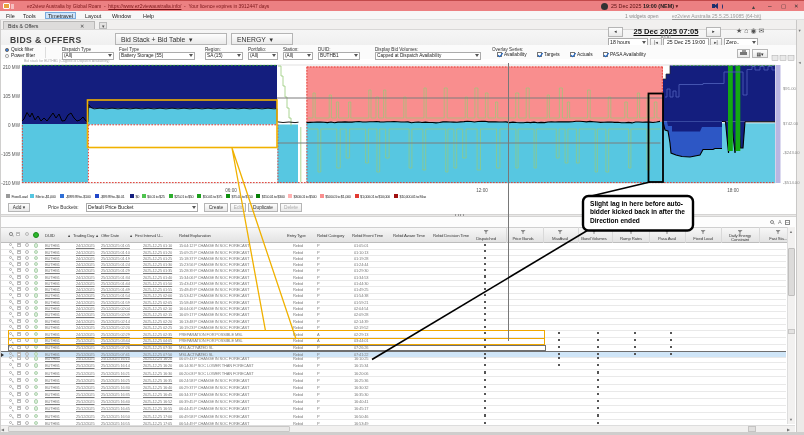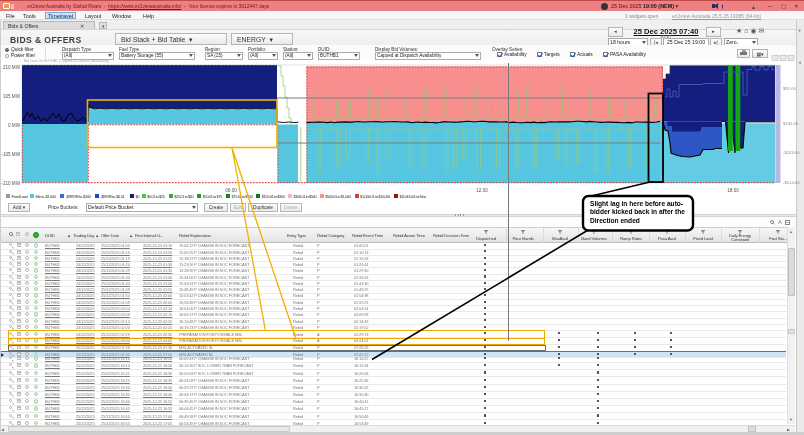--- a/index.html
+++ b/index.html
@@ -62,21 +62,21 @@
  </div>
  <div class="abs" style="left:99px;top:1.5px;width:8px;height:7px;background:#e3e2e1;border:1px solid #bbb;">
    <div class="abs" style="left:2px;top:0.2px;font-size:5px;color:#555;">▾</div>
  </div>
 </div>
 <div class="abs" style="left:0;top:29.5px;width:804px;height:29px;background:linear-gradient(#f6f6f6,#eaeaea);border-bottom:1px solid #cfcfcf;">
  <div class="abs" style="left:10px;top:5px;font-size:8.6px;font-weight:bold;color:#3c3c3c;letter-spacing:0.4px;">BIDS &amp; OFFERS</div>
  <div class="btn" style="left:115px;top:3px;width:112px;height:12.5px;font-size:6.8px;line-height:11px;text-align:left;padding-left:5px;">Bid Stack + Bid Table&nbsp;&nbsp;▾</div>
  <div class="btn" style="left:231px;top:3px;width:62px;height:12.5px;font-size:6.8px;line-height:11px;text-align:left;padding-left:5px;">ENERGY&nbsp;&nbsp;▾</div>
  <div class="btn" style="left:608px;top:-2.5px;width:15px;height:10px;line-height:8px;">◂</div>
- <div class="abs" style="left:628px;top:-3px;width:76px;text-align:center;font-size:7.6px;font-weight:bold;color:#111;text-decoration:underline;white-space:nowrap;">25 Dec 2025 07:40</div>
+ <div class="abs" style="left:628px;top:-3px;width:76px;text-align:center;font-size:7.6px;font-weight:bold;color:#111;text-decoration:underline;white-space:nowrap;">25 Dec 2025 07:05</div>
  <div class="abs" style="left:628px;top:5px;width:76px;text-align:center;font-size:3.8px;color:#888;">AS AT</div>
  <div class="btn" style="left:706px;top:-2.5px;width:15px;height:10px;line-height:8px;">▸</div>
  <div class="abs" style="left:736px;top:-3px;font-size:7px;color:#555;letter-spacing:2px;">★⌂◉✉</div>
  <div class="combo" style="left:608px;top:8.5px;width:40px;height:9px;font-size:5.2px;line-height:7.5px;">18 hours<span class="ar"></span></div>
  <div class="btn" style="left:650px;top:8.5px;width:12px;height:9px;line-height:7px;font-size:4.5px;">|◂</div>
  <div class="abs" style="left:663px;top:8.5px;width:46px;height:9px;background:#fff;border:1px solid #ababab;font-size:5.2px;line-height:7.5px;text-align:center;color:#222;">25 Dec 25 19:00</div>
  <div class="btn" style="left:710px;top:8.5px;width:12px;height:9px;line-height:7px;font-size:4.5px;">▸|</div>
  <div class="combo" style="left:724px;top:8.5px;width:34px;height:9px;font-size:5.2px;line-height:7.5px;">Zero..<span class="ar"></span></div>
 </div>
 <div class="abs" style="left:0;top:44.5px;width:804px;height:14.5px;background:#fbfbfb;">

